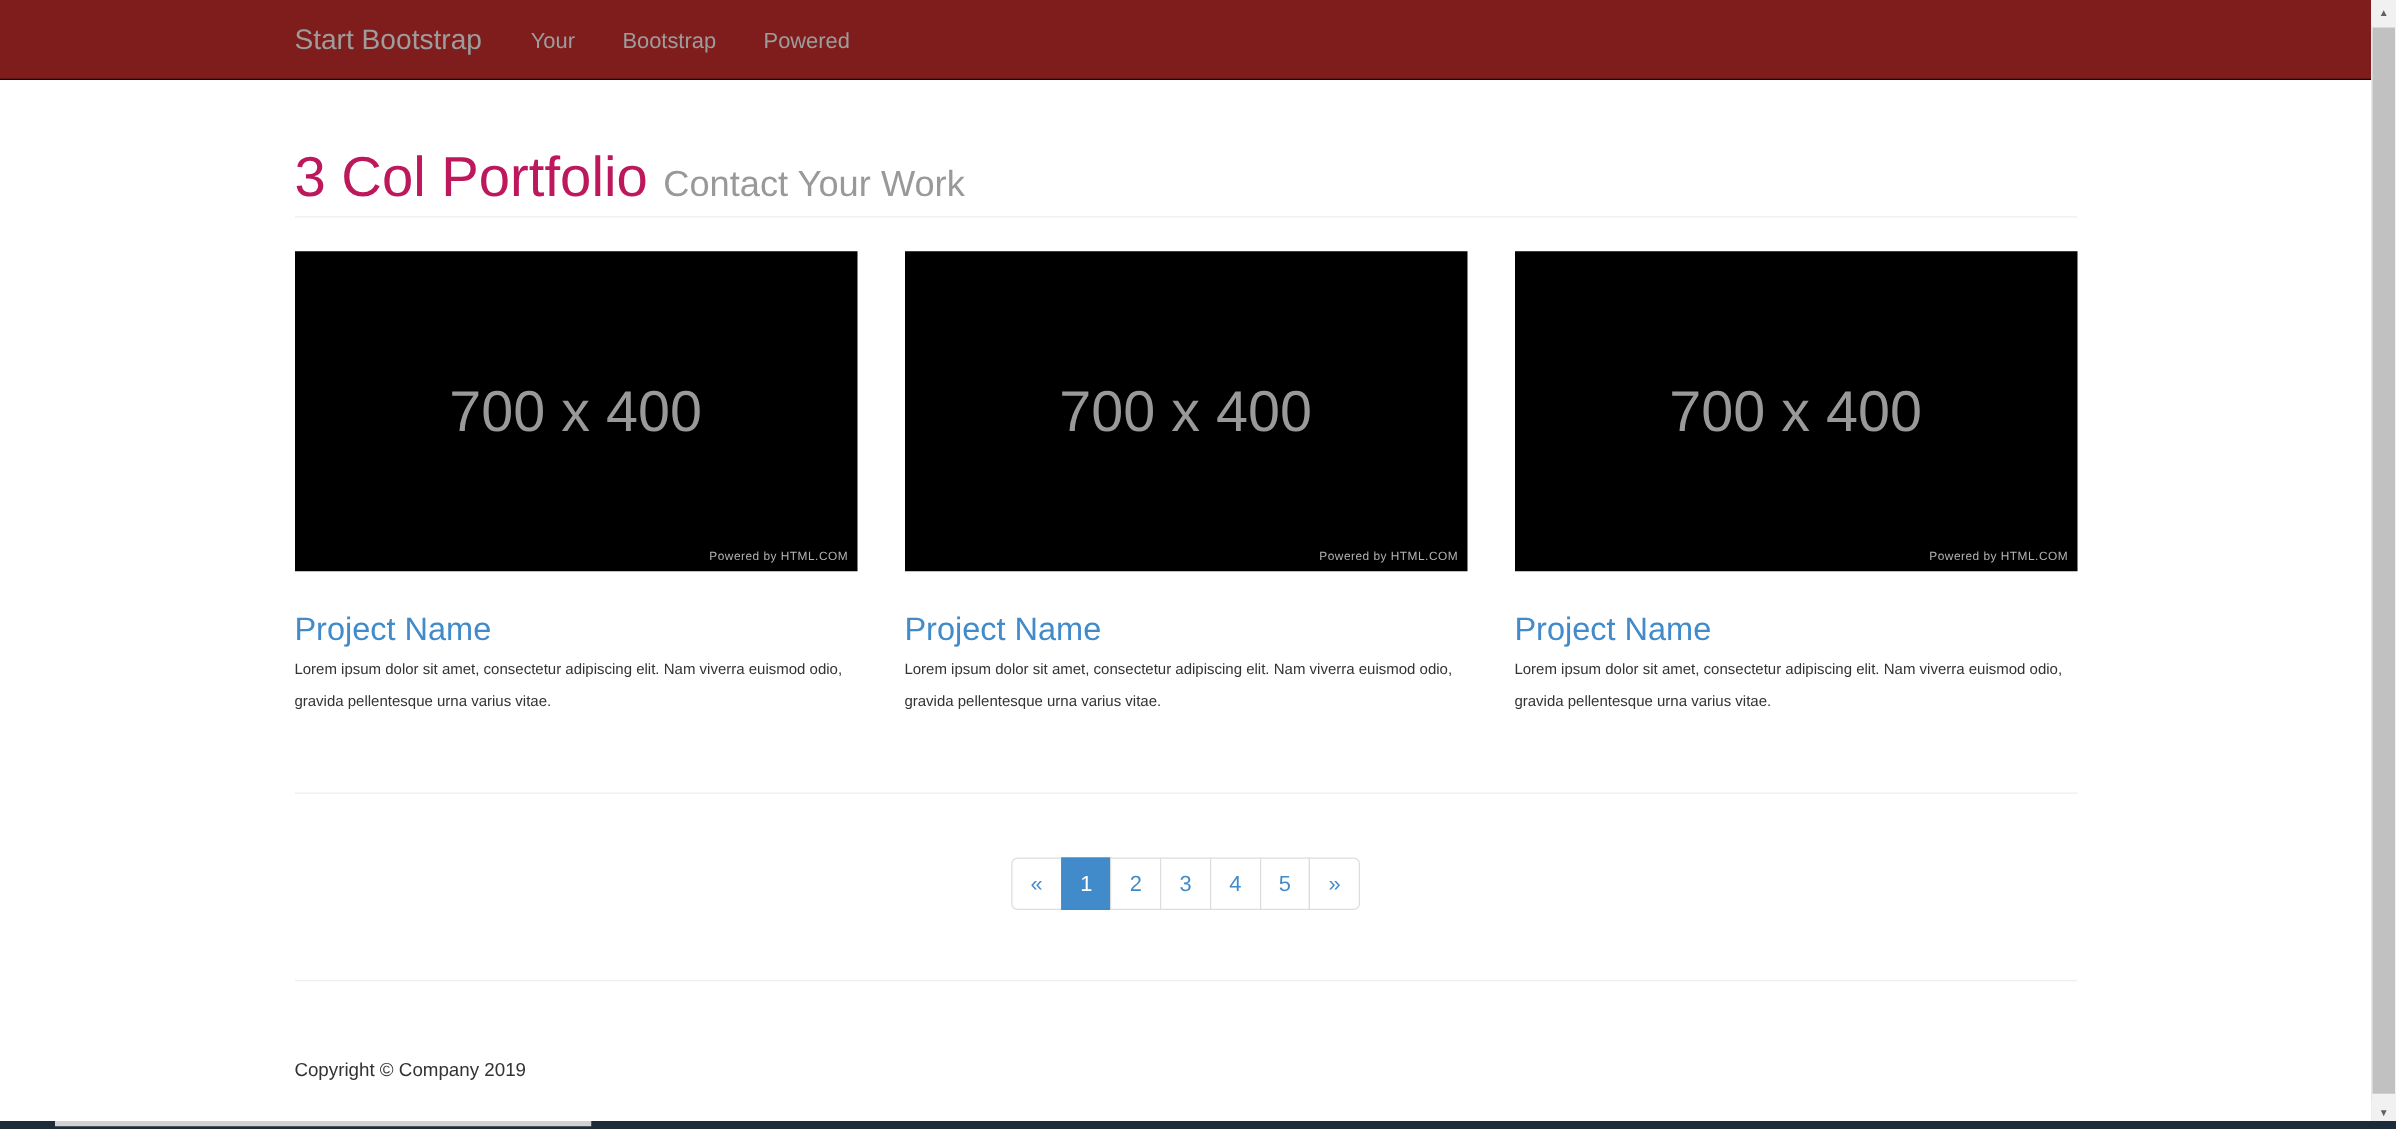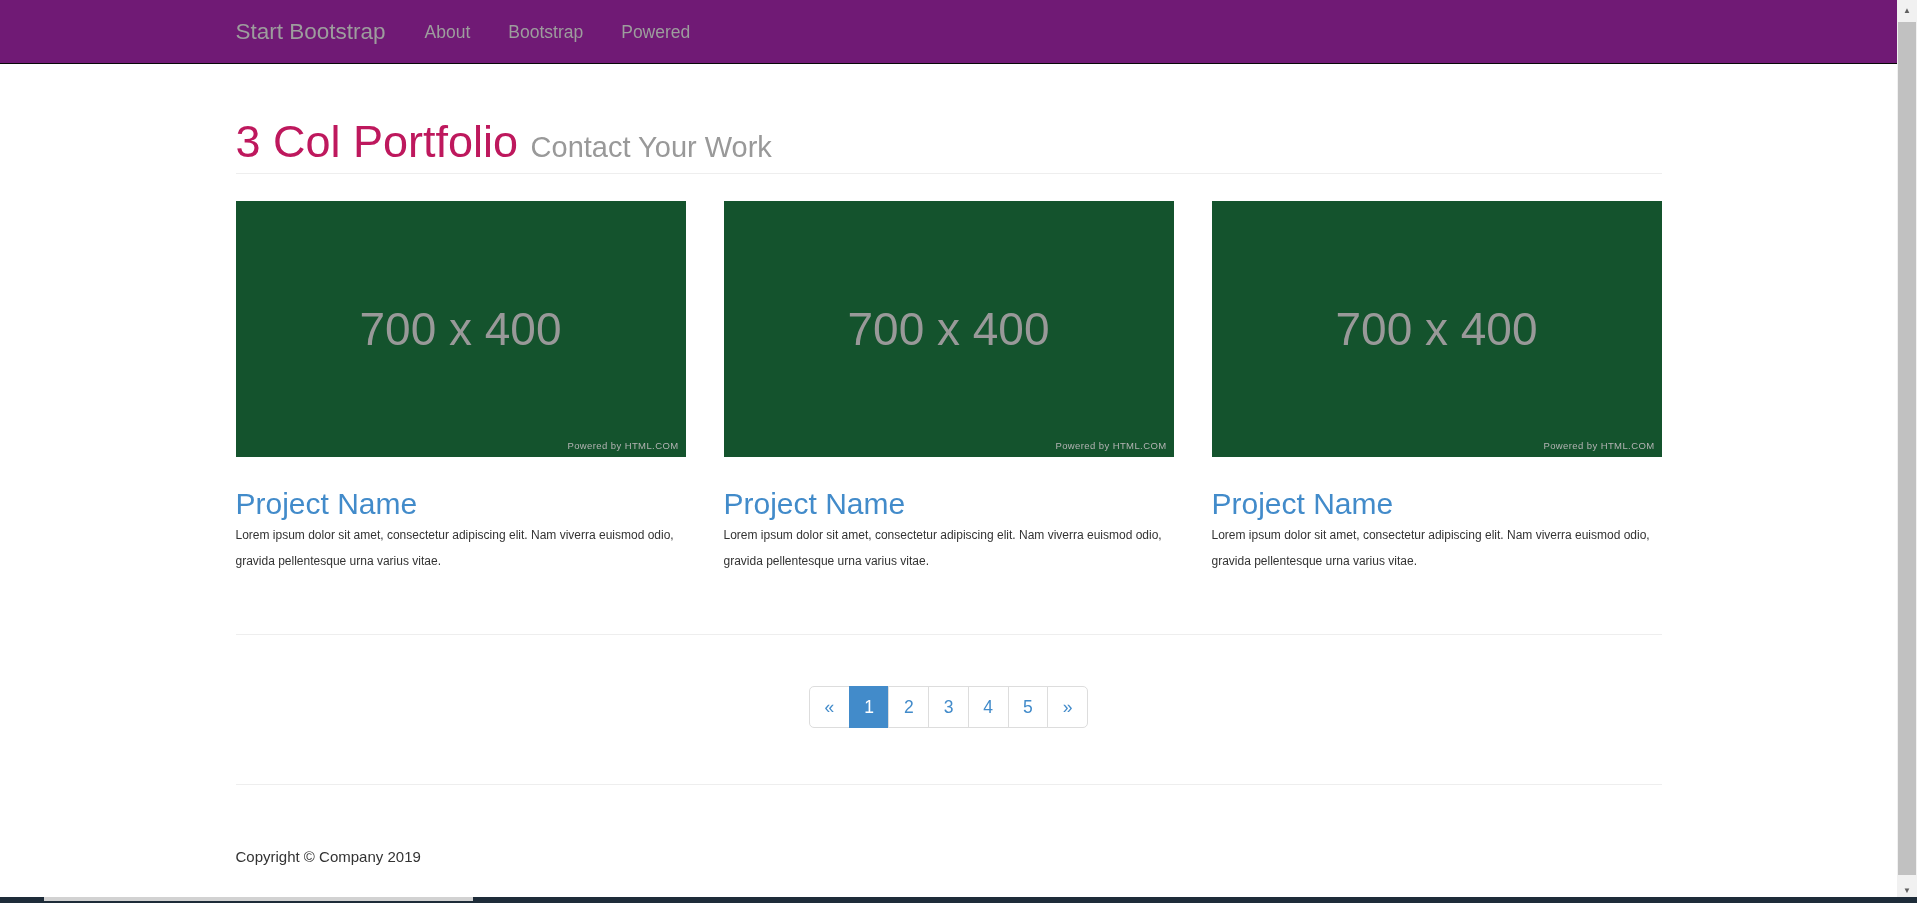--- a/index.html
+++ b/index.html
@@ -2,42 +2,42 @@
 <html><head>
 <meta charset="utf-8">
 <style>
   * { box-sizing: border-box; margin: 0; padding: 0; }
   html, body { width: 1917px; height: 903px; overflow: hidden; background: #fff;
     font-family: "Liberation Sans", sans-serif; color: #333; }
 
   .viewport { width: 1897px; height: 903px; overflow: hidden; }
 
   
-  .navbar { height: 64px; background: #701a75; border-bottom: 1px solid #080808; display: flex; align-items: center; }
+  .navbar { height: 64px; background: #7f1d1d; border-bottom: 1px solid #080808; display: flex; align-items: center; }
   .navbar-inner { width: 1426px; margin: 0 auto; display: flex; align-items: center; }
   .brand { font-size: 22.5px; color: #9d9d9d; text-decoration: none; margin-right: 20px; }
   .nav-links { display: flex; list-style: none; }
   .nav-links a { display: block; padding: 0 19px; font-size: 17.5px; color: #9d9d9d; text-decoration: none; line-height: 64px; }
 
   
   .container { width: 1426px; margin: 0 auto; }
 
   .page-header { margin-top: 53px; padding-bottom: 7px; border-bottom: 1px solid #eeeeee; }
   .page-header h1 { font-size: 45px; font-weight: 400; color: #be185d; line-height: 49px; display: inline; }
   .page-header .subtitle { font-size: 29px; font-weight: 400; color: #999999; margin-left: 8px; }
 
   
   .row { display: flex; justify-content: space-between; margin-top: 27px; }
   .card { width: 450px; }
-  .ph-img { width: 450px; height: 256px; background: #14532d; position: relative;
+  .ph-img { width: 450px; height: 256px; background: #000000; position: relative;
     display: flex; align-items: center; justify-content: center; }
   .ph-text { font-size: 46px; color: #999999; }
   .ph-watermark { position: absolute; right: 7px; bottom: 6px; font-size: 9.5px;
     color: #b3b3b3; letter-spacing: 0.4px; }
-  .project-title { margin-top: 29px; font-size: 30px; font-weight: 400; line-height: 35px; }
+  .project-title { margin-top: 29px; font-size: 26px; font-weight: 400; line-height: 35px; }
   .project-title a { color: #428bca; text-decoration: none; }
   .card p { margin-top: 2px; font-size: 12px; line-height: 25.5px; color: #333; }
 
   hr { border: 0; border-top: 1px solid #eeeeee; }
   .hr-top { margin-top: 60px; }
   .hr-footer { margin-top: 56px; }
 
   
   .pagination-wrap { margin-top: 51px; display: flex; justify-content: center; }
   .pagination { display: flex; list-style: none; }
@@ -67,21 +67,21 @@
 </head>
 <body>
 
 <div class="viewport">
 
   <nav class="navbar">
     <div class="navbar-inner">
       <a href="#" class="brand">Start Bootstrap</a>
       <ul class="nav-links">
         <li>
-            <a href="#">About</a>
+            <a href="#">Your</a>
           </li>
         <li>
             <a href="#">Bootstrap</a>
           </li>
         <li>
             <a href="#">Powered</a>
           </li>
       </ul>
     </div>
   </nav>

